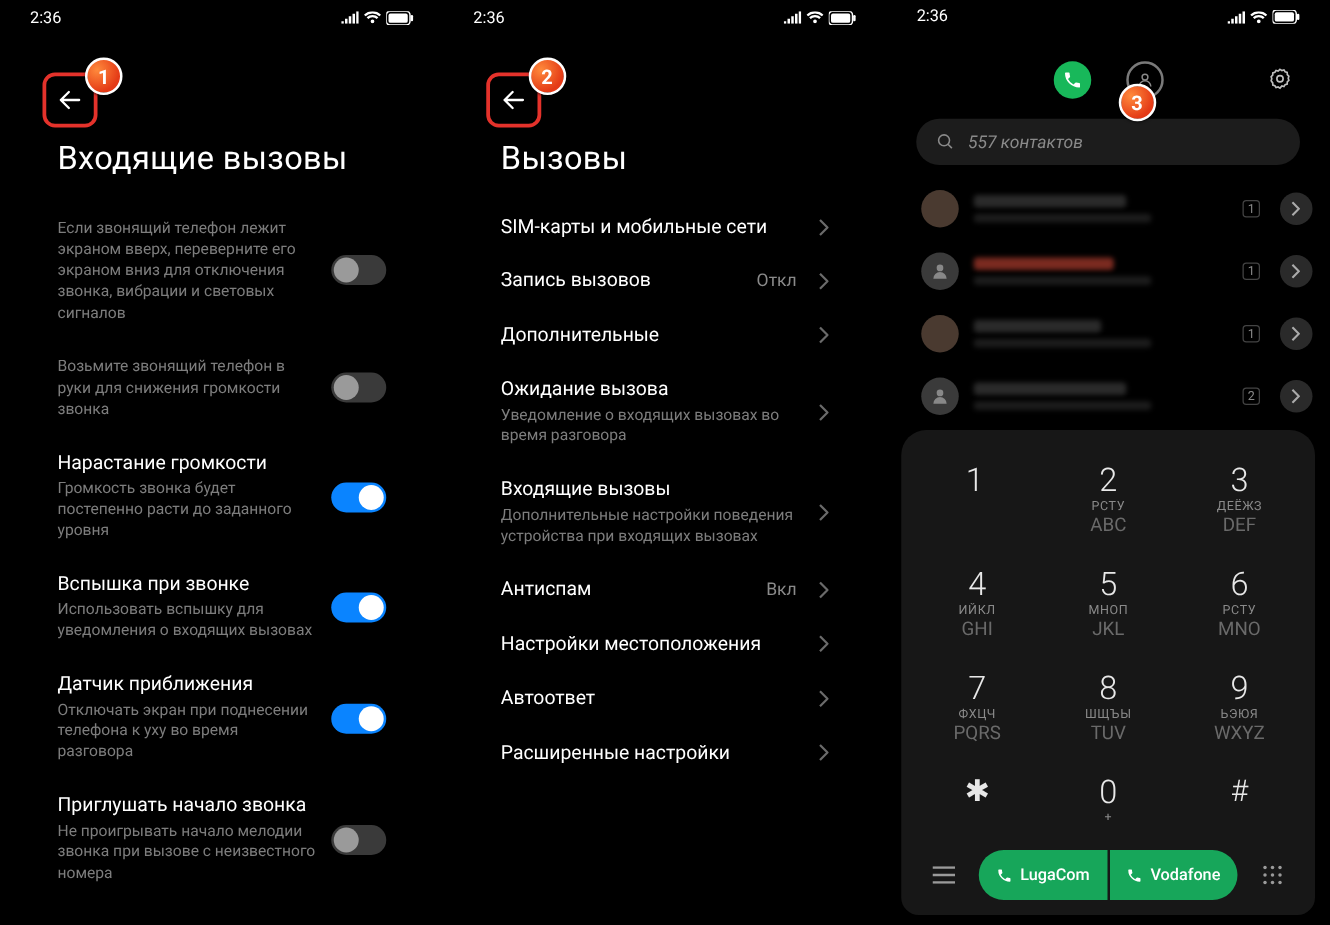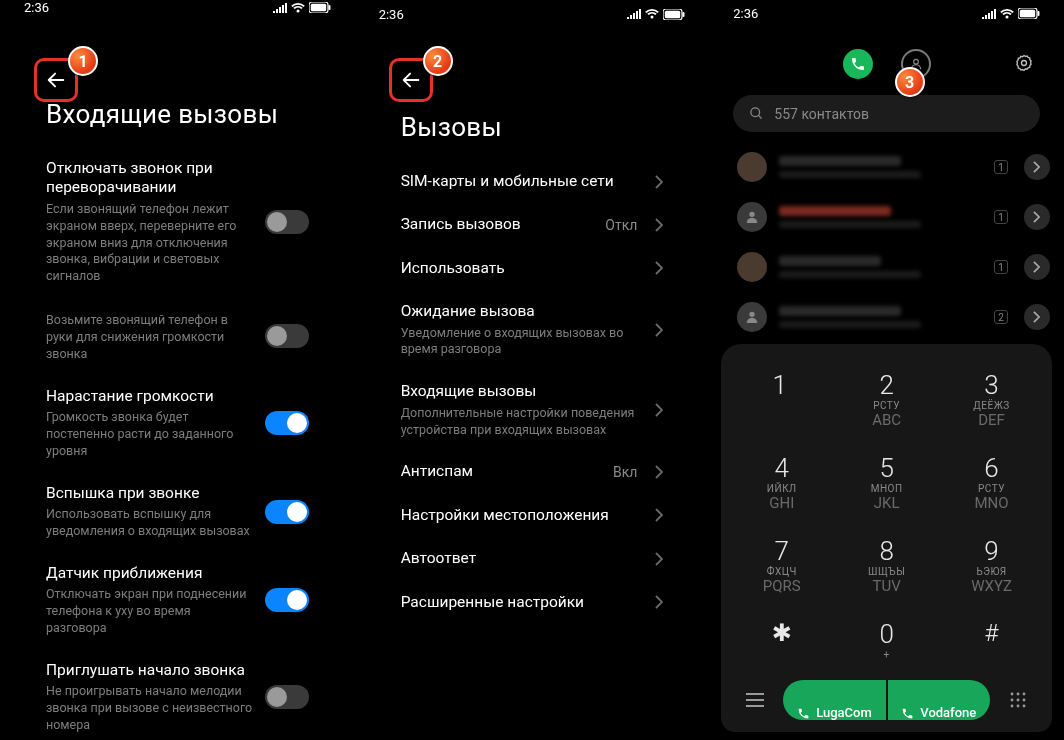--- a/index.html
+++ b/index.html
@@ -97,21 +97,21 @@
   
   .dialer-top { height: 60px; display: flex; align-items: flex-end; justify-content: center; gap: 28px; padding-bottom: 6px; position: relative; }
   .tab-circle {
     width: 30px; height: 30px; border-radius: 50%; display: flex; align-items: center; justify-content: center;
   }
   .tab-phone { background: #18b85a; }
   .tab-person { border: 2px solid #7a7a7a; }
   .settings-gear { position: absolute; right: 30px; bottom: 8px; color: #bfbfbf; }
   .search-bar {
     margin: 10px 24px 8px 24px; height: 38px; border-radius: 20px; background: #1c1c1c;
-    display: flex; align-items: center; gap: 10px; padding: 0 16px; color: #8a8a8a; font-size: 14px;
+    display: flex; align-items: center; gap: 10px; padding: 0 16px; color: #8a8a8a; font-size: 14px; font-style: italic;
   }
   .contacts { flex: 1; padding: 2px 10px 0 24px; }
   .contact-row { display: flex; align-items: center; gap: 12px; padding: 10px 4px; }
   .avatar { width: 30px; height: 30px; border-radius: 50%; background: #3a3a3a; flex-shrink: 0; }
   .avatar.generic { display:flex; align-items:center; justify-content:center; color:#888; }
   .crow-text { flex: 1; }
   .crow-name { height: 10px; background: #2a2a2a; border-radius: 3px; width: 60%; filter: blur(2px); }
   .crow-name.red { background: #7a2a20; width: 55%; }
   .crow-name.wide { width: 50%; }
   .crow-sub { height: 7px; background: #1c1c1c; border-radius: 3px; width: 70%; margin-top: 5px; filter: blur(2px); }
@@ -134,21 +134,21 @@
   .key .num.one { letter-spacing: 4px; }
   .key .letters { font-size: 10px; color: #8a8a8a; letter-spacing: .5px; }
   .key .sub2 { font-size: 15px; color: #6a6a6a; }
   .key.sym .num { font-size: 24px; }
   .bottom-row { display: flex; align-items: center; gap: 10px; padding: 8px 8px 2px 8px; }
   .menu-btn, .grid-btn {
     width: 36px; height: 36px; display:flex; align-items:center; justify-content:center; color:#9a9a9a;
   }
   .call-btns { flex:1; display:flex; gap: 2px; }
   .call-btn {
-    flex:1; height: 40px; background: #17a65a; color: #fff; display:flex; align-items:flex-end; justify-content:center; gap:6px; font-size: 13px; font-weight: 500;
+    flex:1; height: 40px; background: #17a65a; color: #fff; display:flex; align-items:center; justify-content:center; gap:6px; font-size: 13px; font-weight: 500;
   }
   .call-btn.left { border-radius: 20px 0 0 20px; }
   .call-btn.right { border-radius: 0 20px 20px 0; }
 </style>
 </head>
 <body>
 
 <div class="phone">
   <div class="statusbar">
     <span>2:36</span>
@@ -173,21 +173,20 @@
       </svg>
   </div>
   <div class="back-highlight"></div>
   <div class="badge" style="top:46px; left:68px;">1</div>
 
   <div class="page-title">Входящие вызовы</div>
 
   <div class="list" id="list1">
       <div class="row">
     <div class="text">
-      <div class="title">Отключать звонок при переворачивании</div>
       <div class="sub">Если звонящий телефон лежит экраном вверх, переверните его экраном вниз для отключения звонка, вибрации и световых сигналов</div>
     </div>
     <div class="toggle off">
           <div class="knob"></div>
         </div>
       </div>
       <div class="row">
     <div class="text">
       <div class="sub">Возьмите звонящий телефон в руки для снижения громкости звонка</div>
     </div>
@@ -278,21 +277,21 @@
       <div class="title">Запись вызовов</div>
 
     </div>
     <span class="value">Откл</span>
     <svg class="chevron" width="8" height="14" viewBox="0 0 8 14">
           <path fill="none" stroke="#6a6a6a" stroke-width="1.8" d="M1 1l6 6-6 6"></path>
         </svg>
       </div>
       <div class="row">
     <div class="text">
-      <div class="title">Использовать</div>
+      <div class="title">Дополнительные</div>
 
     </div>
 
     <svg class="chevron" width="8" height="14" viewBox="0 0 8 14">
           <path fill="none" stroke="#6a6a6a" stroke-width="1.8" d="M1 1l6 6-6 6"></path>
         </svg>
       </div>
       <div class="row">
     <div class="text">
       <div class="title">Ожидание вызова</div>

